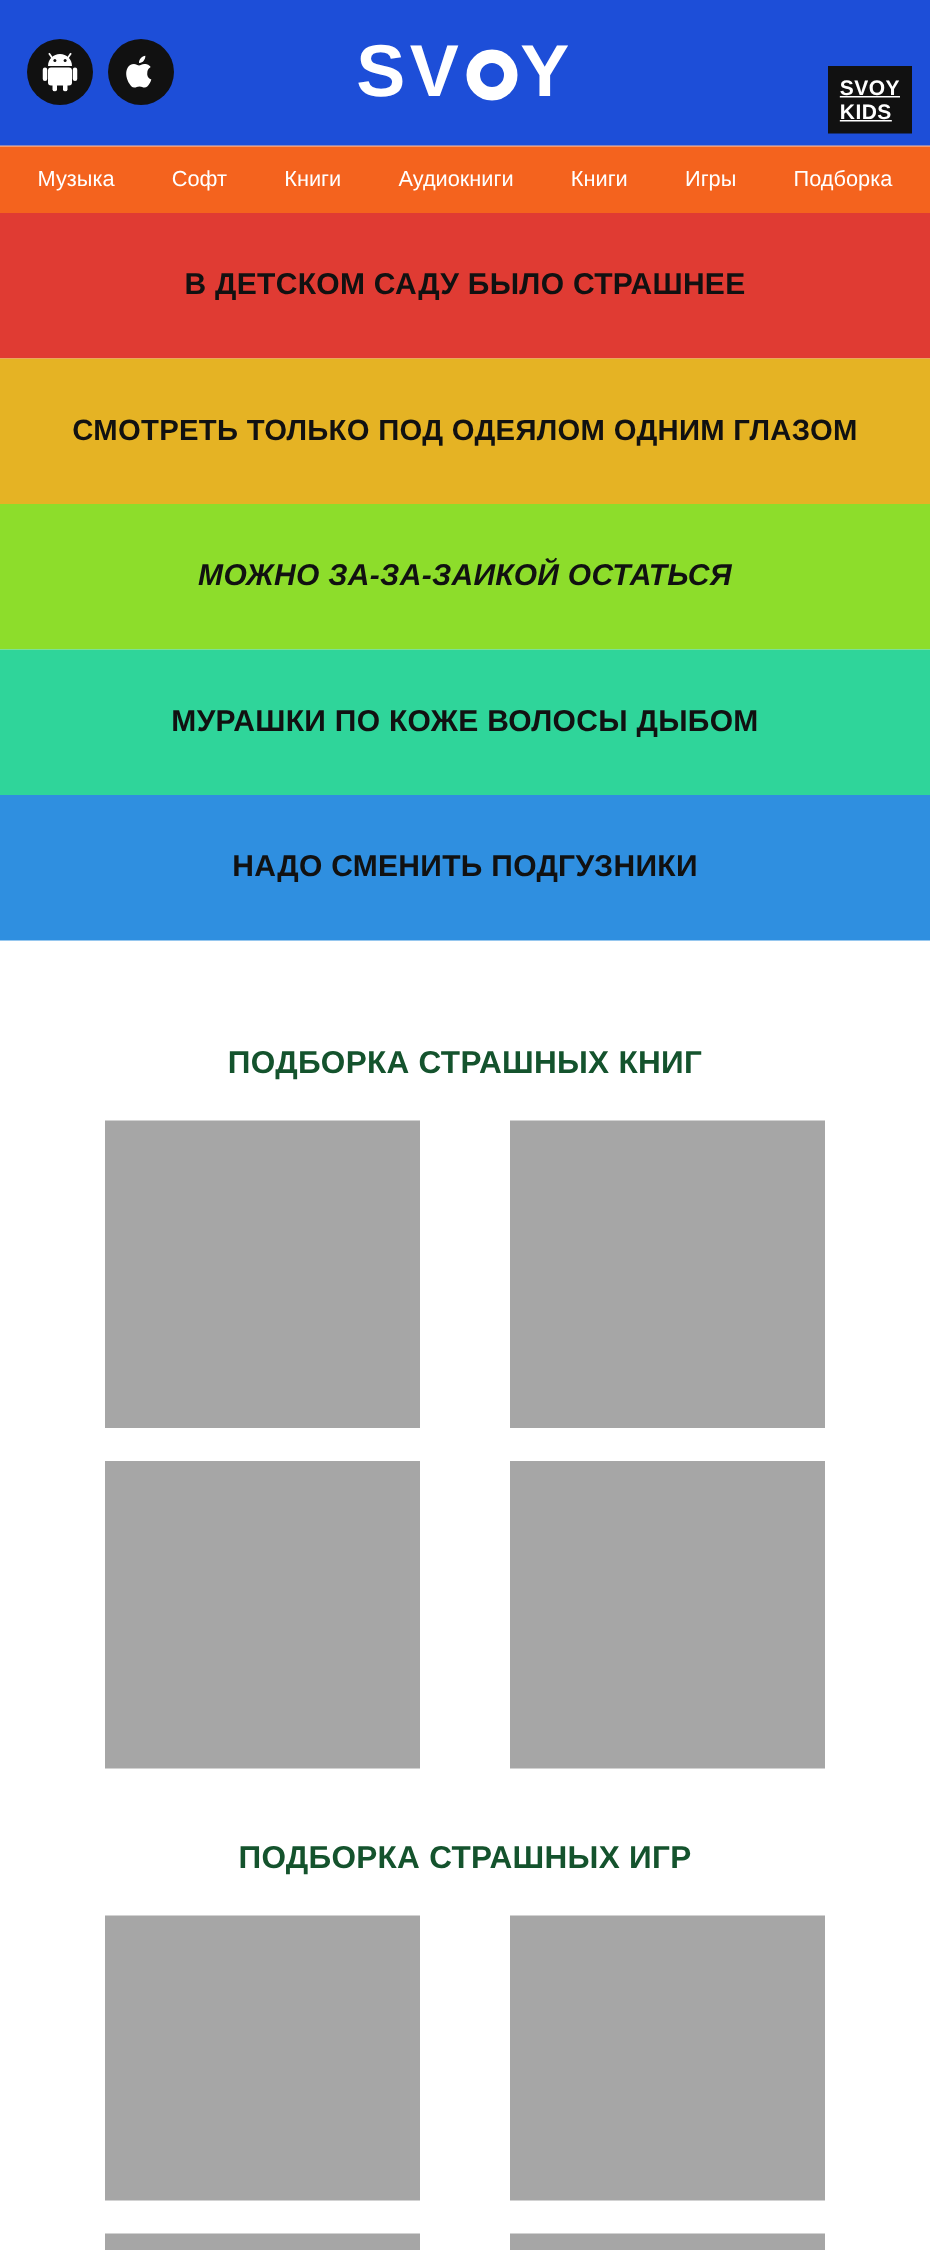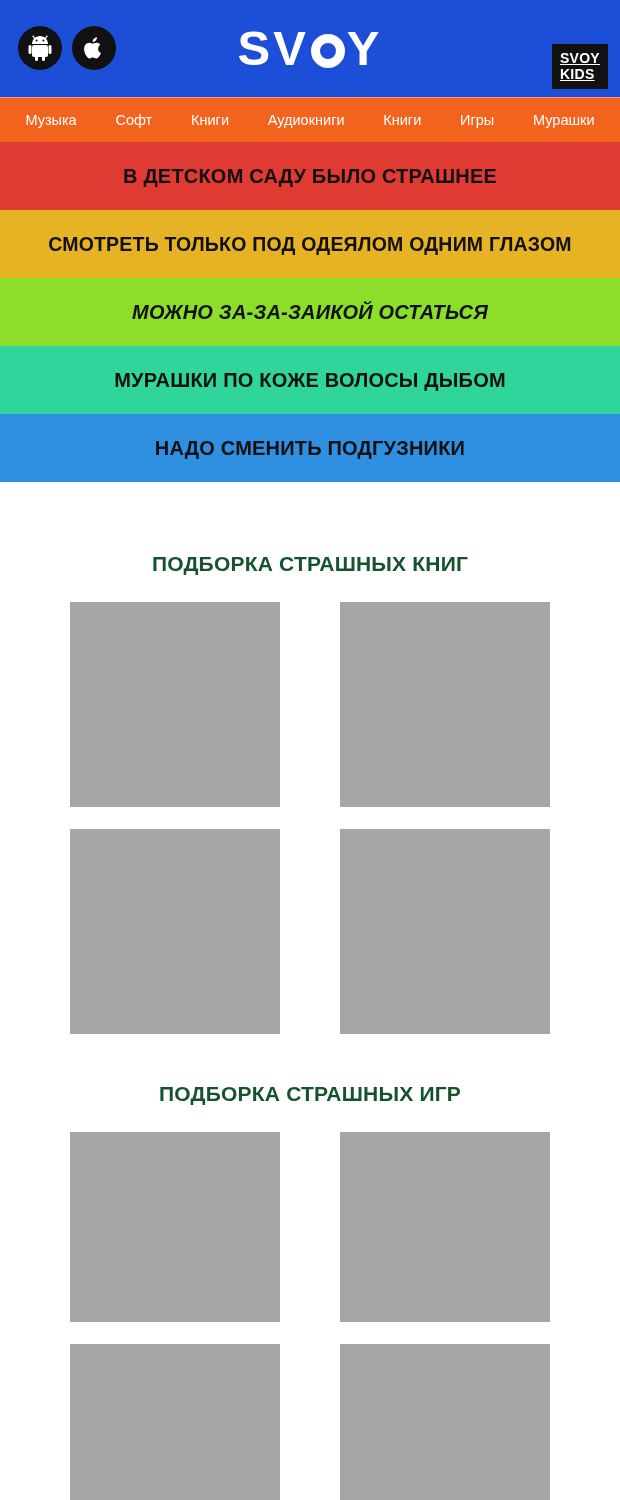--- a/index.html
+++ b/index.html
@@ -93,21 +93,21 @@
   .main-nav a {
     color: #ffffff;
     text-decoration: none;
     font-size: 14.5px;
     line-height: 18px;
     white-space: nowrap;
   }
 
   
   .strip {
-    height: 68px;
+    height: 97px;
     display: flex;
     align-items: center;
     justify-content: center;
     text-align: center;
     color: #111111;
     font-size: 20px;
     font-weight: bold;
     letter-spacing: 0.2px;
     padding: 0 10px;
     text-transform: uppercase;
@@ -199,21 +199,21 @@
   </a>
 </header>
 
 <nav class="main-nav">
   <a href="#">Музыка</a>
   <a href="#">Софт</a>
   <a href="#">Книги</a>
   <a href="#">Аудиокниги</a>
   <a href="#">Книги</a>
   <a href="#">Игры</a>
-  <a href="#">Мурашки</a>
+  <a href="#">Подборка</a>
 </nav>
 
 <section>
   <div class="strip s1">В детском саду было страшнее</div>
   <div class="strip s2">Смотреть только под одеялом одним глазом</div>
   <div class="strip s3">Можно за-за-заикой остаться</div>
   <div class="strip s4">Мурашки по коже волосы дыбом</div>
   <div class="strip s5">Надо сменить подгузники</div>
 </section>
 

